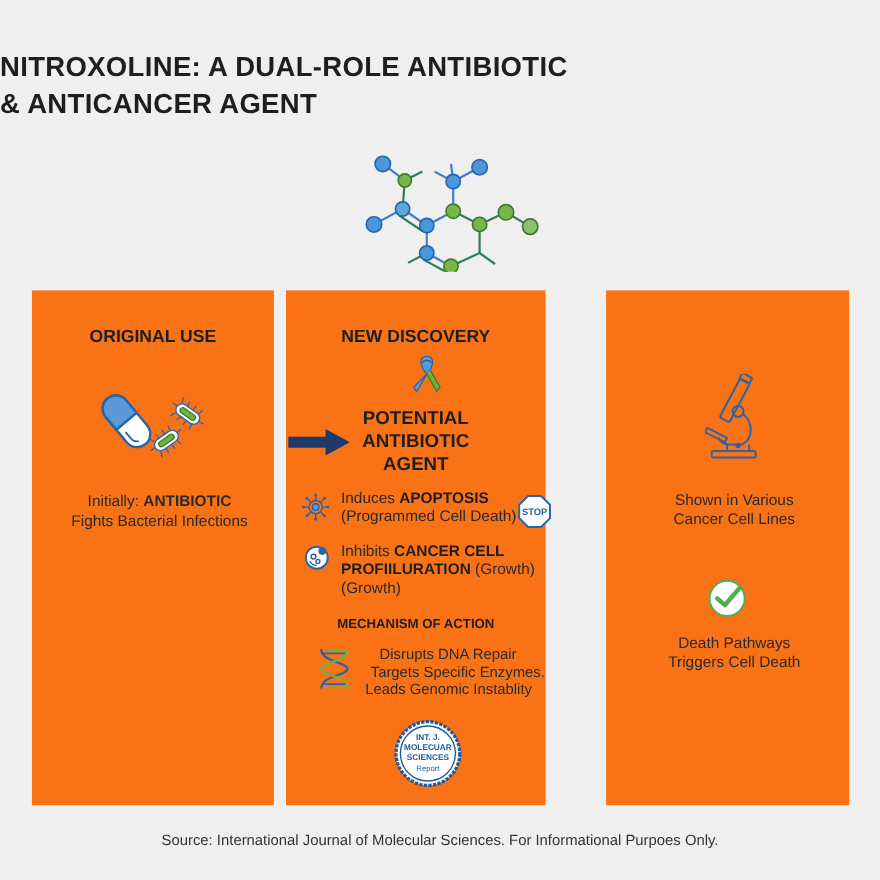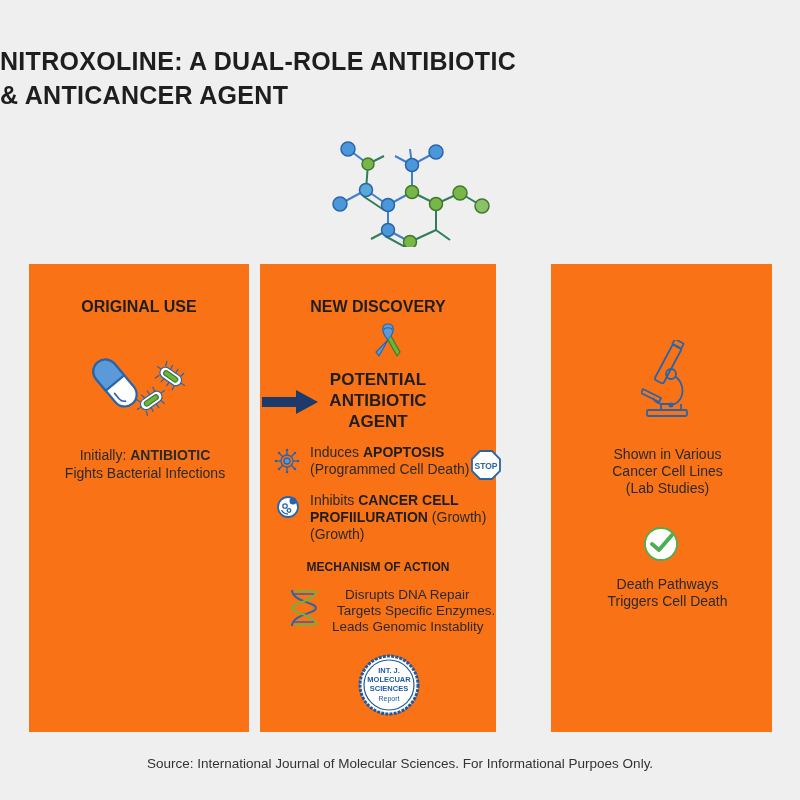--- a/index.html
+++ b/index.html
@@ -242,21 +242,20 @@
       <path d="M12 58 C14 62 18 64 22 64 L34 64"></path>
       <path d="M20 64 L20 70 L40 70 L40 64"></path>
       <circle cx="30" cy="65" r="1.6" fill="#2a64a8"></circle>
       <rect x="6" y="70" width="40" height="6" rx="1.5"></rect>
     </g>
   </svg>
 
   <div class="center-text" style="top:182px; line-height:17px;">
     <div>Shown in Various</div>
     <div>Cancer Cell Lines</div>
-    <div>(Lab Studies)</div>
   </div>
 
   <svg class="abs" style="left:92px; top:262px; width:36px; height:36px;" viewBox="0 0 36 36">
     <circle cx="18" cy="18" r="16" fill="#fff" stroke="#4caf50" stroke-width="1.8"></circle>
     <path d="M9 18 L16 24 L29 9" fill="none" stroke="#4caf50" stroke-width="4" stroke-linecap="round" stroke-linejoin="round"></path>
   </svg>
 
   <div class="center-text" style="top:312px; line-height:17px;">
     <div>Death Pathways</div>
     <div>Triggers Cell Death</div>

